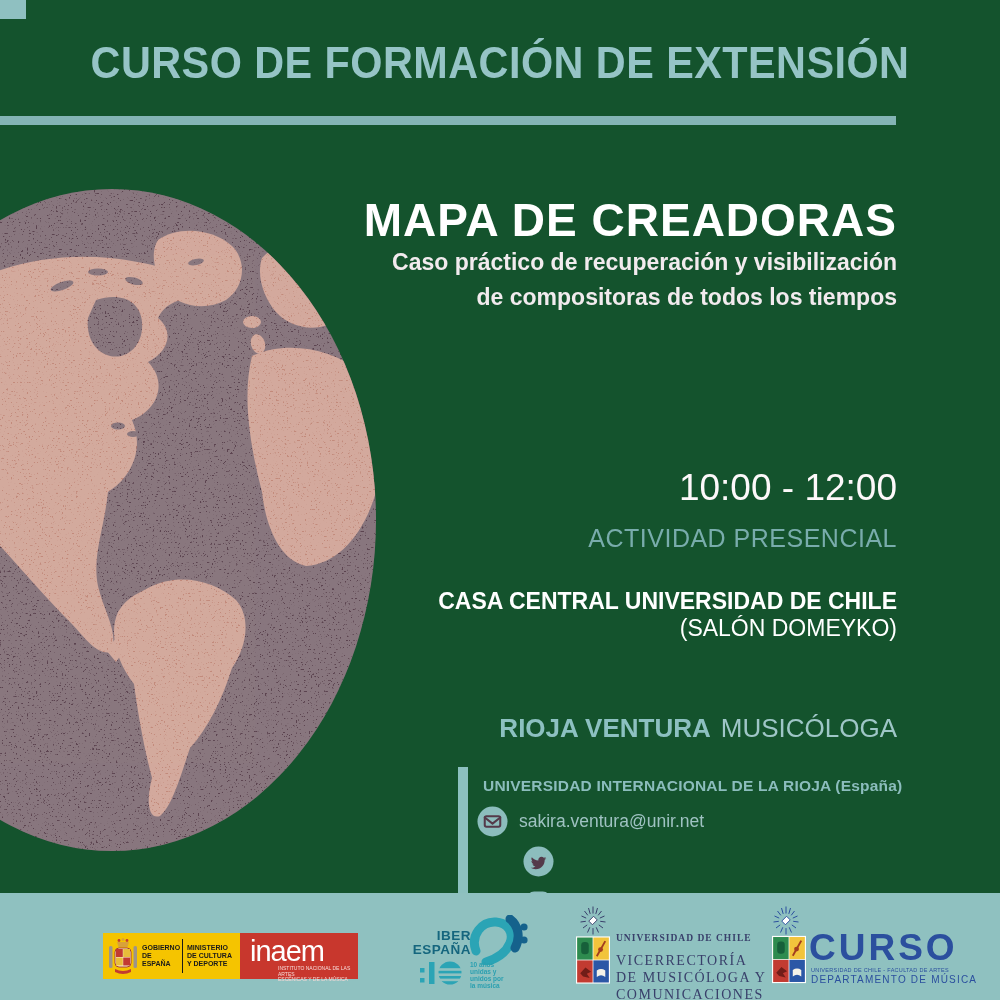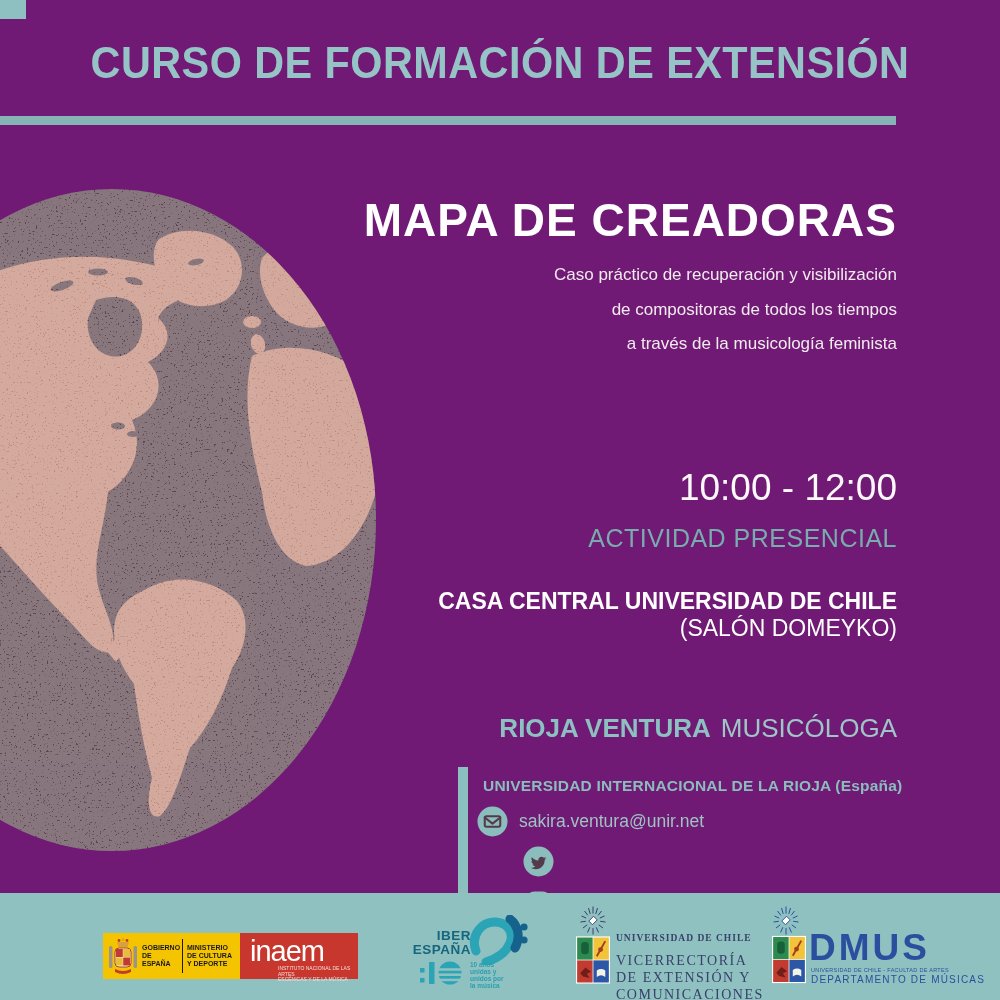--- a/index.html
+++ b/index.html
@@ -1,35 +1,35 @@
 <!DOCTYPE html>
 <html><head>
 <meta charset="utf-8">
 <style>
   html,body{margin:0;padding:0;background:#222;}
   .poster{
     position:relative;width:1000px;height:1000px;overflow:hidden;
-    background:#701a75;font-family:"Liberation Sans",sans-serif;
+    background:#14532d;font-family:"Liberation Sans",sans-serif;
     -webkit-font-smoothing:antialiased;
   }
   .abs{position:absolute;}
 
   
   .corner-square{position:absolute;left:0;top:0;width:26px;height:19px;background:#8fc0c1;}
   .header-title{
     position:absolute;top:38px;left:0;right:0;text-align:center;
     font-weight:700;font-size:44px;letter-spacing:.5px;color:#96c4c6;
     transform:scaleX(.94);transform-origin:center;white-space:nowrap;
   }
   .header-rule{position:absolute;top:116px;left:0;width:896px;height:9px;background:#84b4b5;}
 
   
   .rcol{position:absolute;right:103px;text-align:right;color:#fff;white-space:nowrap;margin-left:25px;}
   .main-title{top:193px;font-size:46px;font-weight:700;letter-spacing:1px;}
-  .subtitle{top:258px;font-size:17px;line-height:34.5px;color:#f2ebee;font-weight:400;}
+  .subtitle{top:245px;font-size:23px;line-height:34.5px;color:#f2ebee;font-weight:700;}
   .date-line{top:418px;font-size:38px;font-weight:700;letter-spacing:.5px;}
   .time-line{top:467px;font-size:37px;font-weight:400;color:#fdf8fa;}
   .modality{top:524px;font-size:25px;color:#79acac;letter-spacing:.5px;}
   .venue{top:588px;font-size:23px;font-weight:700;line-height:27px;}
   .venue .room{font-weight:400;}
   .speaker{top:713px;font-size:26px;}
   .speaker .name{font-weight:700;color:#8dc0c1;}
   .speaker .role{font-weight:400;color:#9fc6c7;margin-left:10px;}
 
   
@@ -125,21 +125,20 @@
         <ellipse cx="196" cy="262" rx="8" ry="3" transform="rotate(-12 196 262)"></ellipse>
       </g>
       <rect x="-160" y="180" width="560" height="690" filter="url(#grain)" opacity="0.28"></rect>
     </g>
   </svg>
 
   <div class="rcol main-title">MAPA DE CREADORAS</div>
   <div class="rcol subtitle">
     <div>Caso práctico de recuperación y visibilización</div>
     <div>de compositoras de todos los tiempos</div>
-    <div>a través de la musicología feminista</div>
   </div>
   <div class="rcol time-line">10:00 - 12:00</div>
   <div class="rcol modality">ACTIVIDAD PRESENCIAL</div>
   <div class="rcol venue">
     <div>CASA CENTRAL UNIVERSIDAD DE CHILE</div>
     <div class="room">(SALÓN DOMEYKO)</div>
   </div>
   <div class="rcol speaker">
     <span class="name">RIOJA VENTURA</span><span class="role">MUSICÓLOGA</span>
   </div>
@@ -261,31 +260,31 @@
     <div class="logo-uch">
       <svg class="uch-burst" width="28" height="31">
           <use href="#uchBurst" width="28" height="31"></use>
         </svg>
       <svg class="uch-shield" width="34" height="48">
           <use href="#uchShield" width="34" height="48"></use>
         </svg>
       <div class="uch-text">
         <div class="uch-l1">UNIVERSIDAD DE CHILE</div>
         <div class="uch-l2">VICERRECTORÍA</div>
-        <div class="uch-l3">DE EXTENSIÓN Y</div>
+        <div class="uch-l3">DE MUSICÓLOGA Y</div>
         <div class="uch-l4">COMUNICACIONES</div>
       </div>
     </div>
 
     <div class="logo-dmus">
       <svg class="dmus-burst" width="28" height="31">
           <use href="#uchBurst" width="28" height="31"></use>
         </svg>
       <svg class="dmus-shield" width="34" height="49">
           <use href="#uchShield" width="34" height="49"></use>
         </svg>
-      <div class="dmus-name">DMUS</div>
+      <div class="dmus-name">CURSO</div>
       <div class="dmus-sub">UNIVERSIDAD DE CHILE - FACULTAD DE ARTES</div>
-      <div class="dmus-dept">DEPARTAMENTO DE MÚSICAS</div>
+      <div class="dmus-dept">DEPARTAMENTO DE MÚSICA</div>
     </div>
 
   </div>
 </div>
 
 </body></html>

